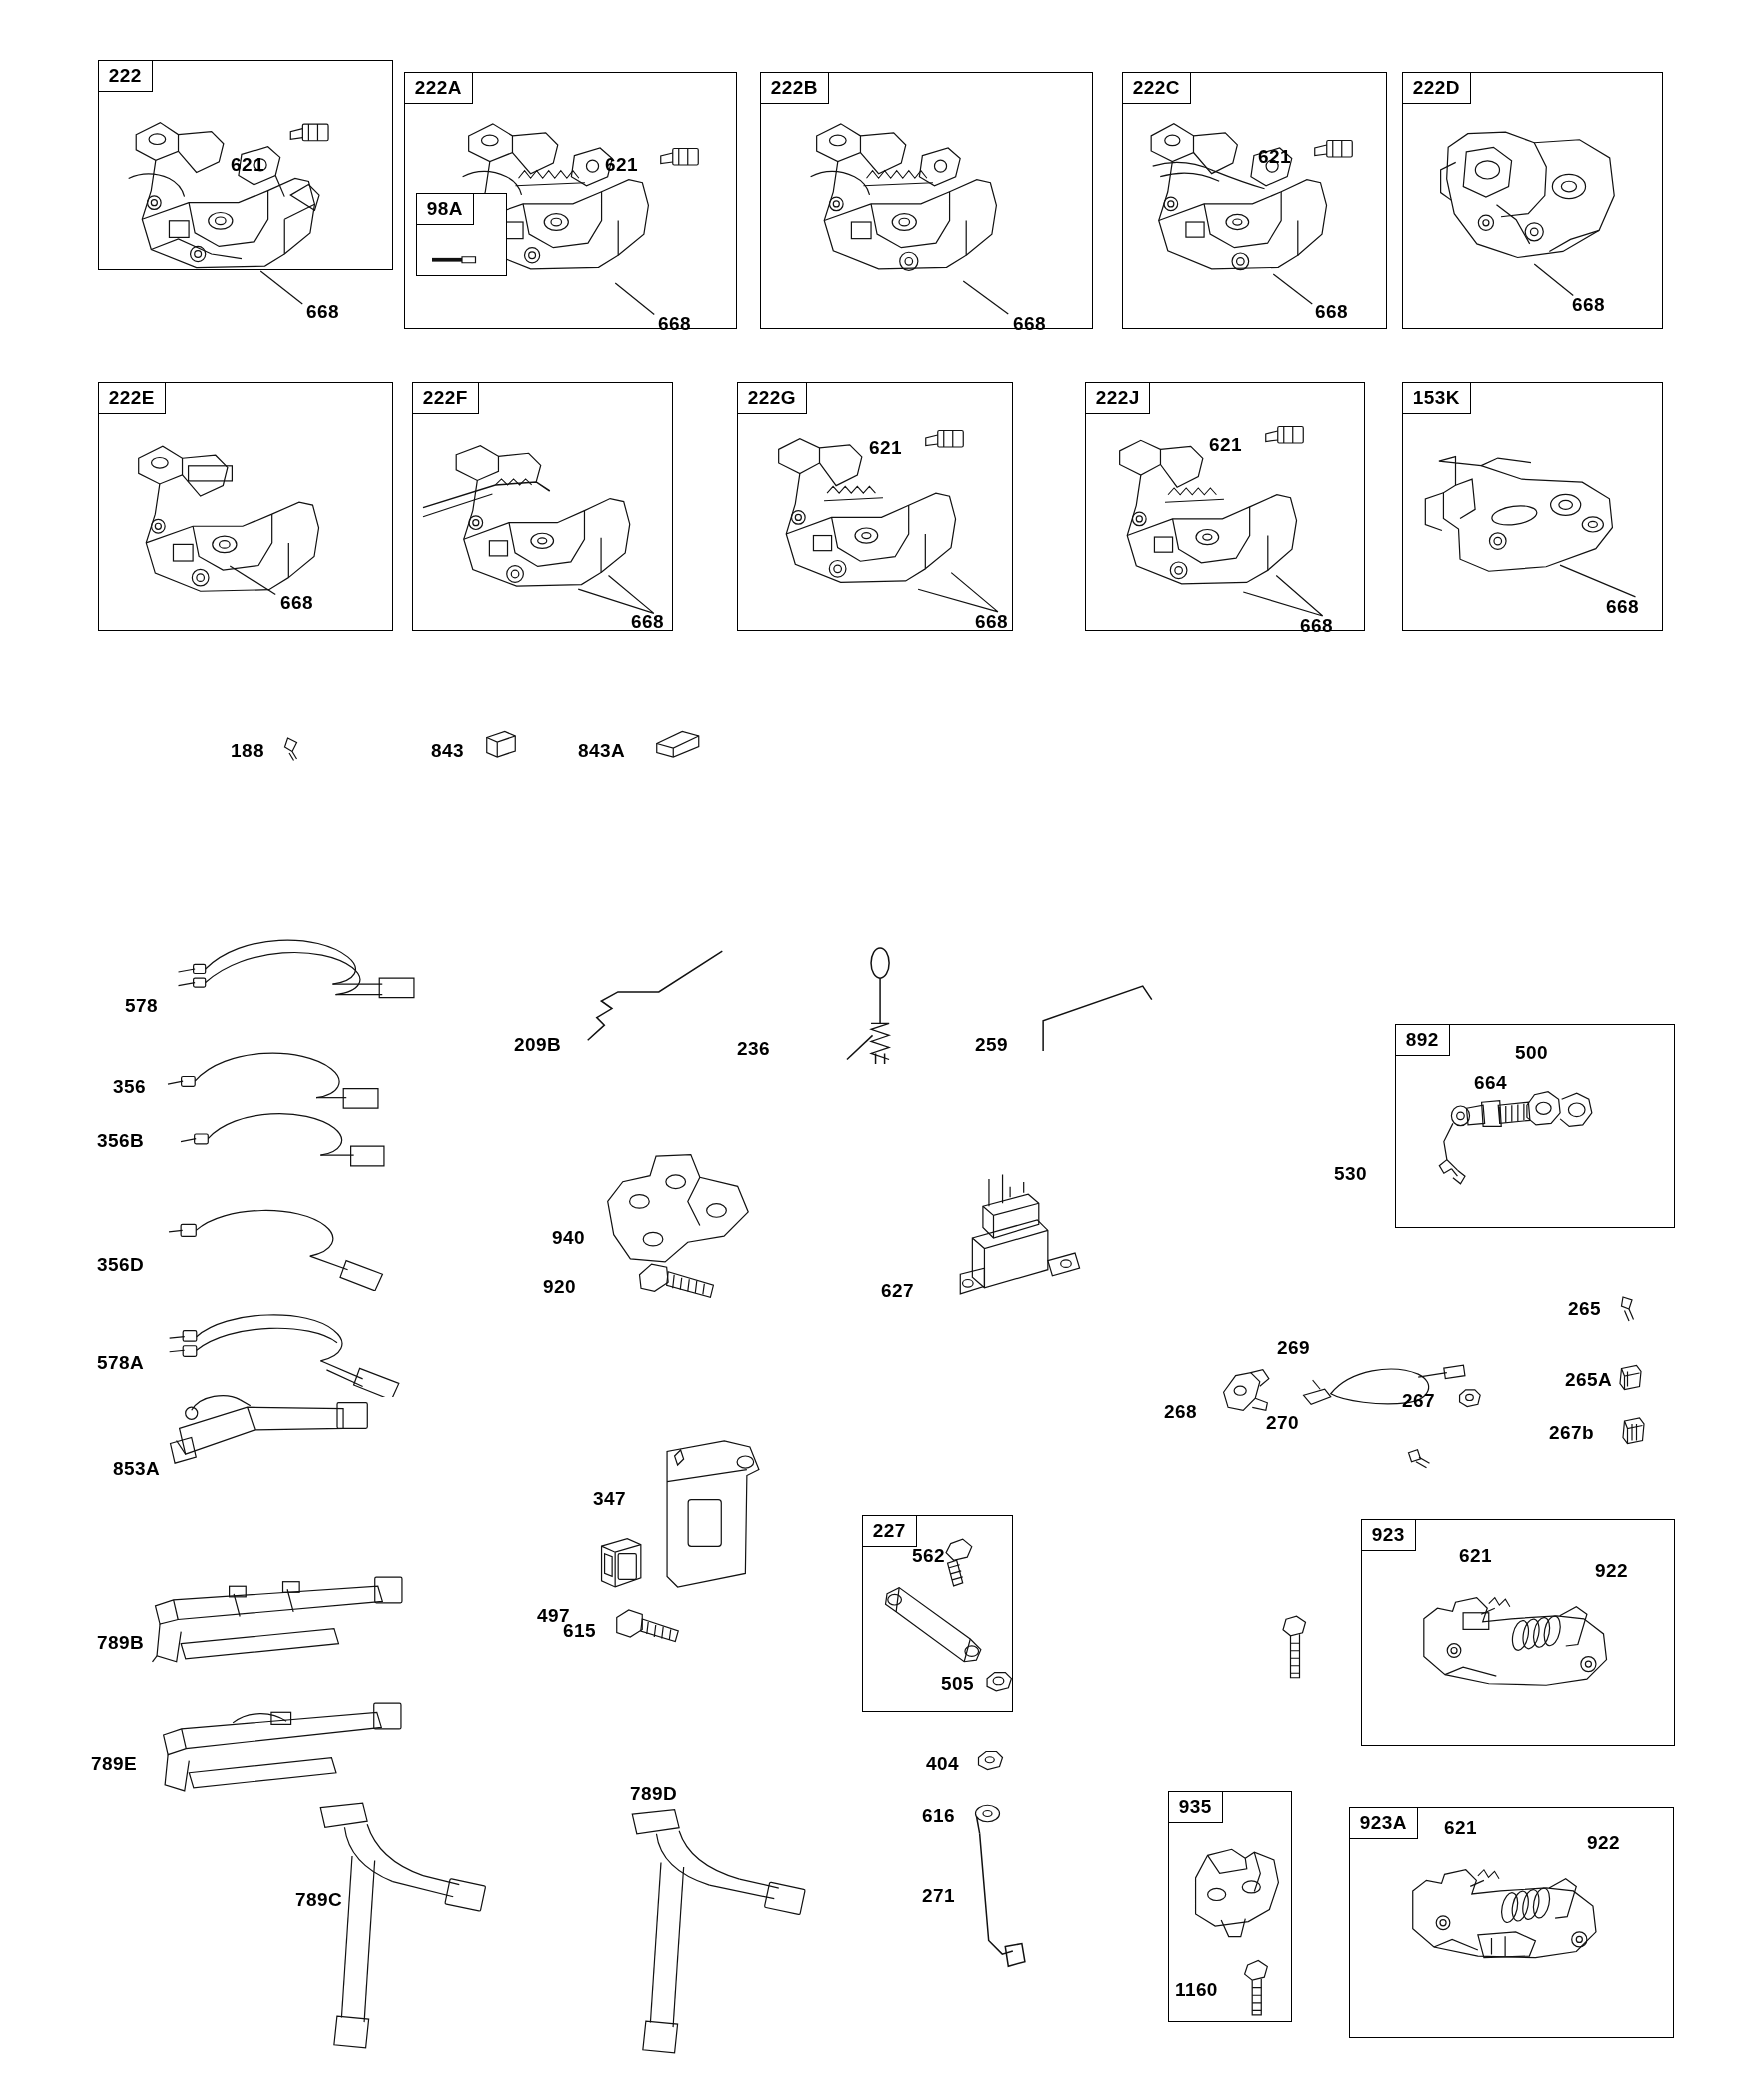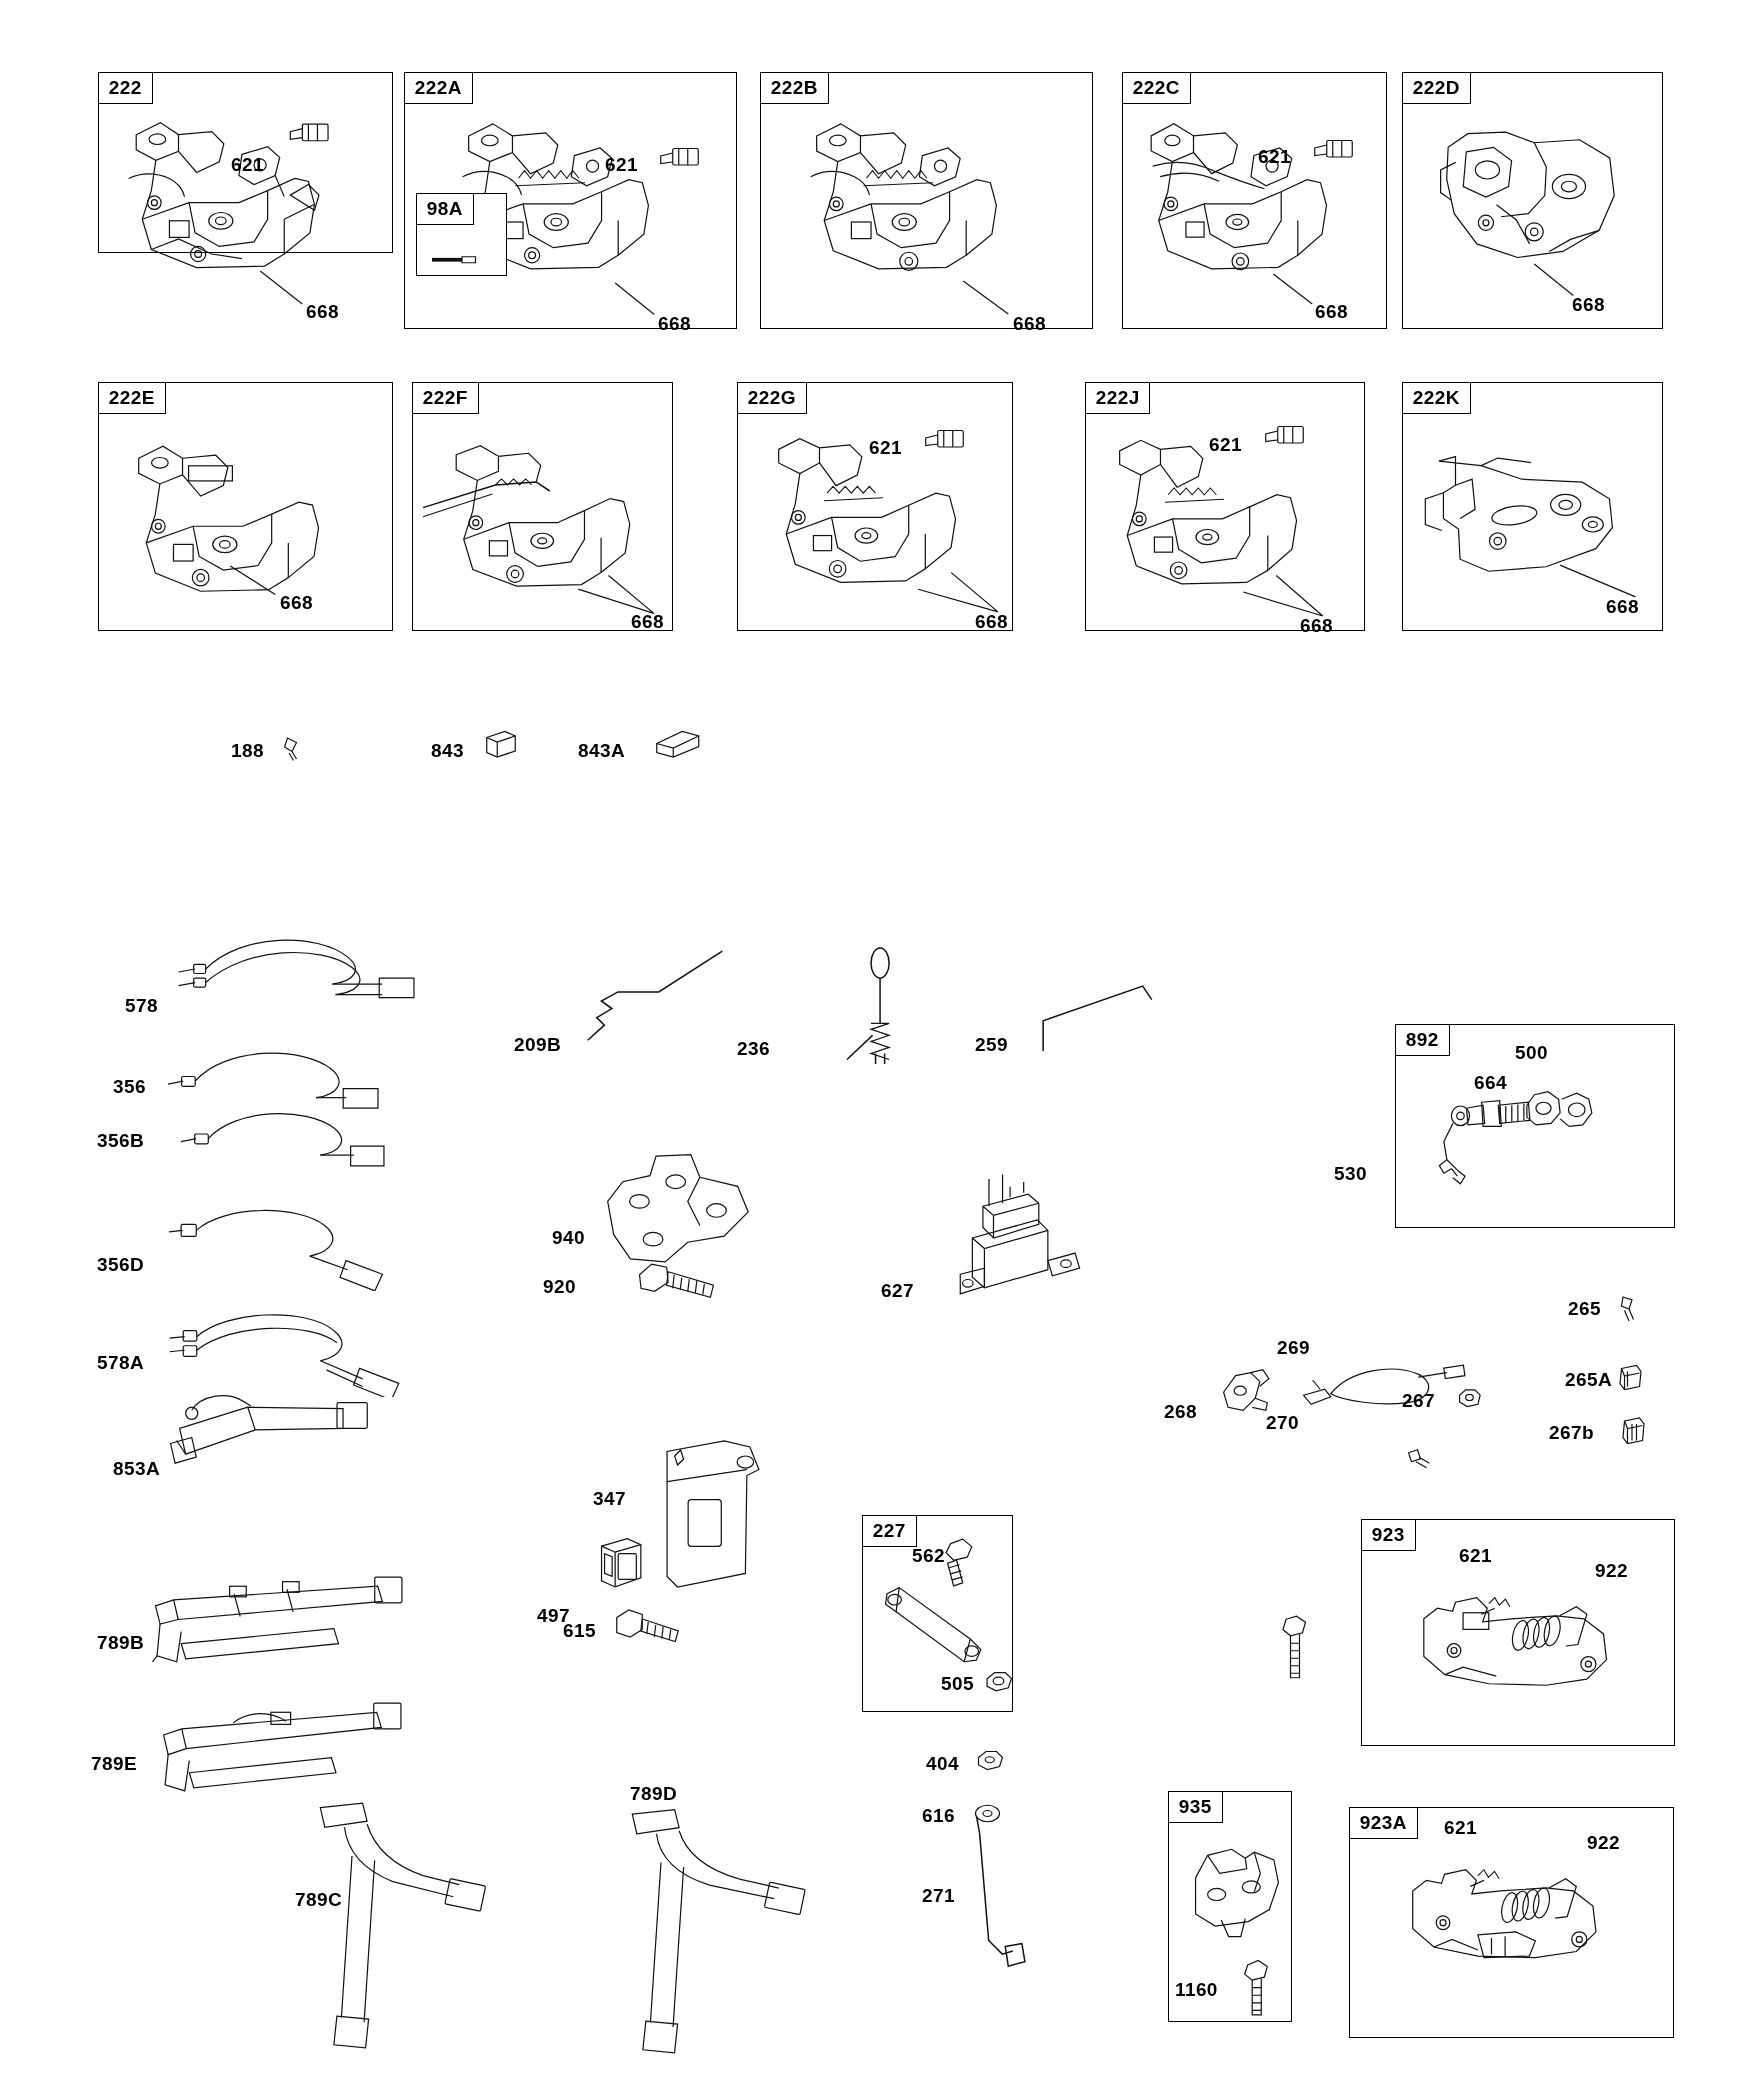--- a/index.html
+++ b/index.html
@@ -54,21 +54,21 @@
     position: absolute;
     pointer-events: none;
   }
   .art svg { display: block; overflow: visible; }
 </style>
 </head>
 <body>
 
 <div class="sheet">
 
-  <div class="panel" style="left:98px;top:72px;width:295px;height:181px;">
+  <div class="panel" style="left:98px;top:60px;width:295px;height:210px;">
     <div class="panel-tag">222</div>
   </div>
   <div class="art" style="left:106px;top:106px;">
     <svg width="287" height="219" viewBox="0 0 380 290" fill="none" stroke="#111" stroke-width="1.6">
       <path d="M40 38 L72 22 L96 38 L96 60 L66 72 L40 58 Z"></path>
       <ellipse cx="68" cy="44" rx="11" ry="7"></ellipse>
       <path d="M66 72 L60 112 L48 150 L60 190 L120 214 L210 212 L236 196 L236 150"></path>
       <path d="M48 150 L110 128 L176 128 L214 112 L250 96 L268 100 L276 130 L270 168 L236 196"></path>
       <path d="M110 128 L118 168 L150 186 L196 180 L214 150 L214 112"></path>
       <ellipse cx="152" cy="152" rx="16" ry="11"></ellipse>
@@ -358,21 +358,21 @@
       <path d="M22 12 L6 16 L6 26 L22 24"></path>
       <path d="M30 6 L30 28 M42 6 L42 28"></path>
     </svg>
   </div>
   <div class="lbl" style="left:1300px;top:616px;">668</div>
   <svg class="art" style="left:1228px;top:571px;" width="98" height="54" viewBox="0 0 130 72">
       <path d="M126 60 L64 6 M126 60 L20 28" stroke="#111" stroke-width="1.6" fill="none"></path>
     </svg>
 
   <div class="panel" style="left:1402px;top:382px;width:261px;height:249px;">
-    <div class="panel-tag">222K</div>
+    <div class="panel-tag">153K</div>
   </div>
   <div class="art" style="left:1425px;top:446px;">
     <svg width="227" height="166" viewBox="0 0 300 220" fill="none" stroke="#111" stroke-width="1.6">
       <path d="M18 20 L40 14 L40 52 L24 62 L24 96 L44 110 L46 150 L84 166 L160 160 L226 136 L248 108 L244 70 L208 48 L128 44 L74 26 Z"></path>
       <path d="M40 52 L62 44 L66 84 L46 96"></path>
       <ellipse cx="118" cy="92" rx="30" ry="12" transform="rotate(-8 118 92)"></ellipse>
       <ellipse cx="186" cy="78" rx="20" ry="14"></ellipse>
       <ellipse cx="186" cy="78" rx="9" ry="6"></ellipse>
       <ellipse cx="222" cy="104" rx="14" ry="10"></ellipse>
       <ellipse cx="222" cy="104" rx="6" ry="4"></ellipse>

